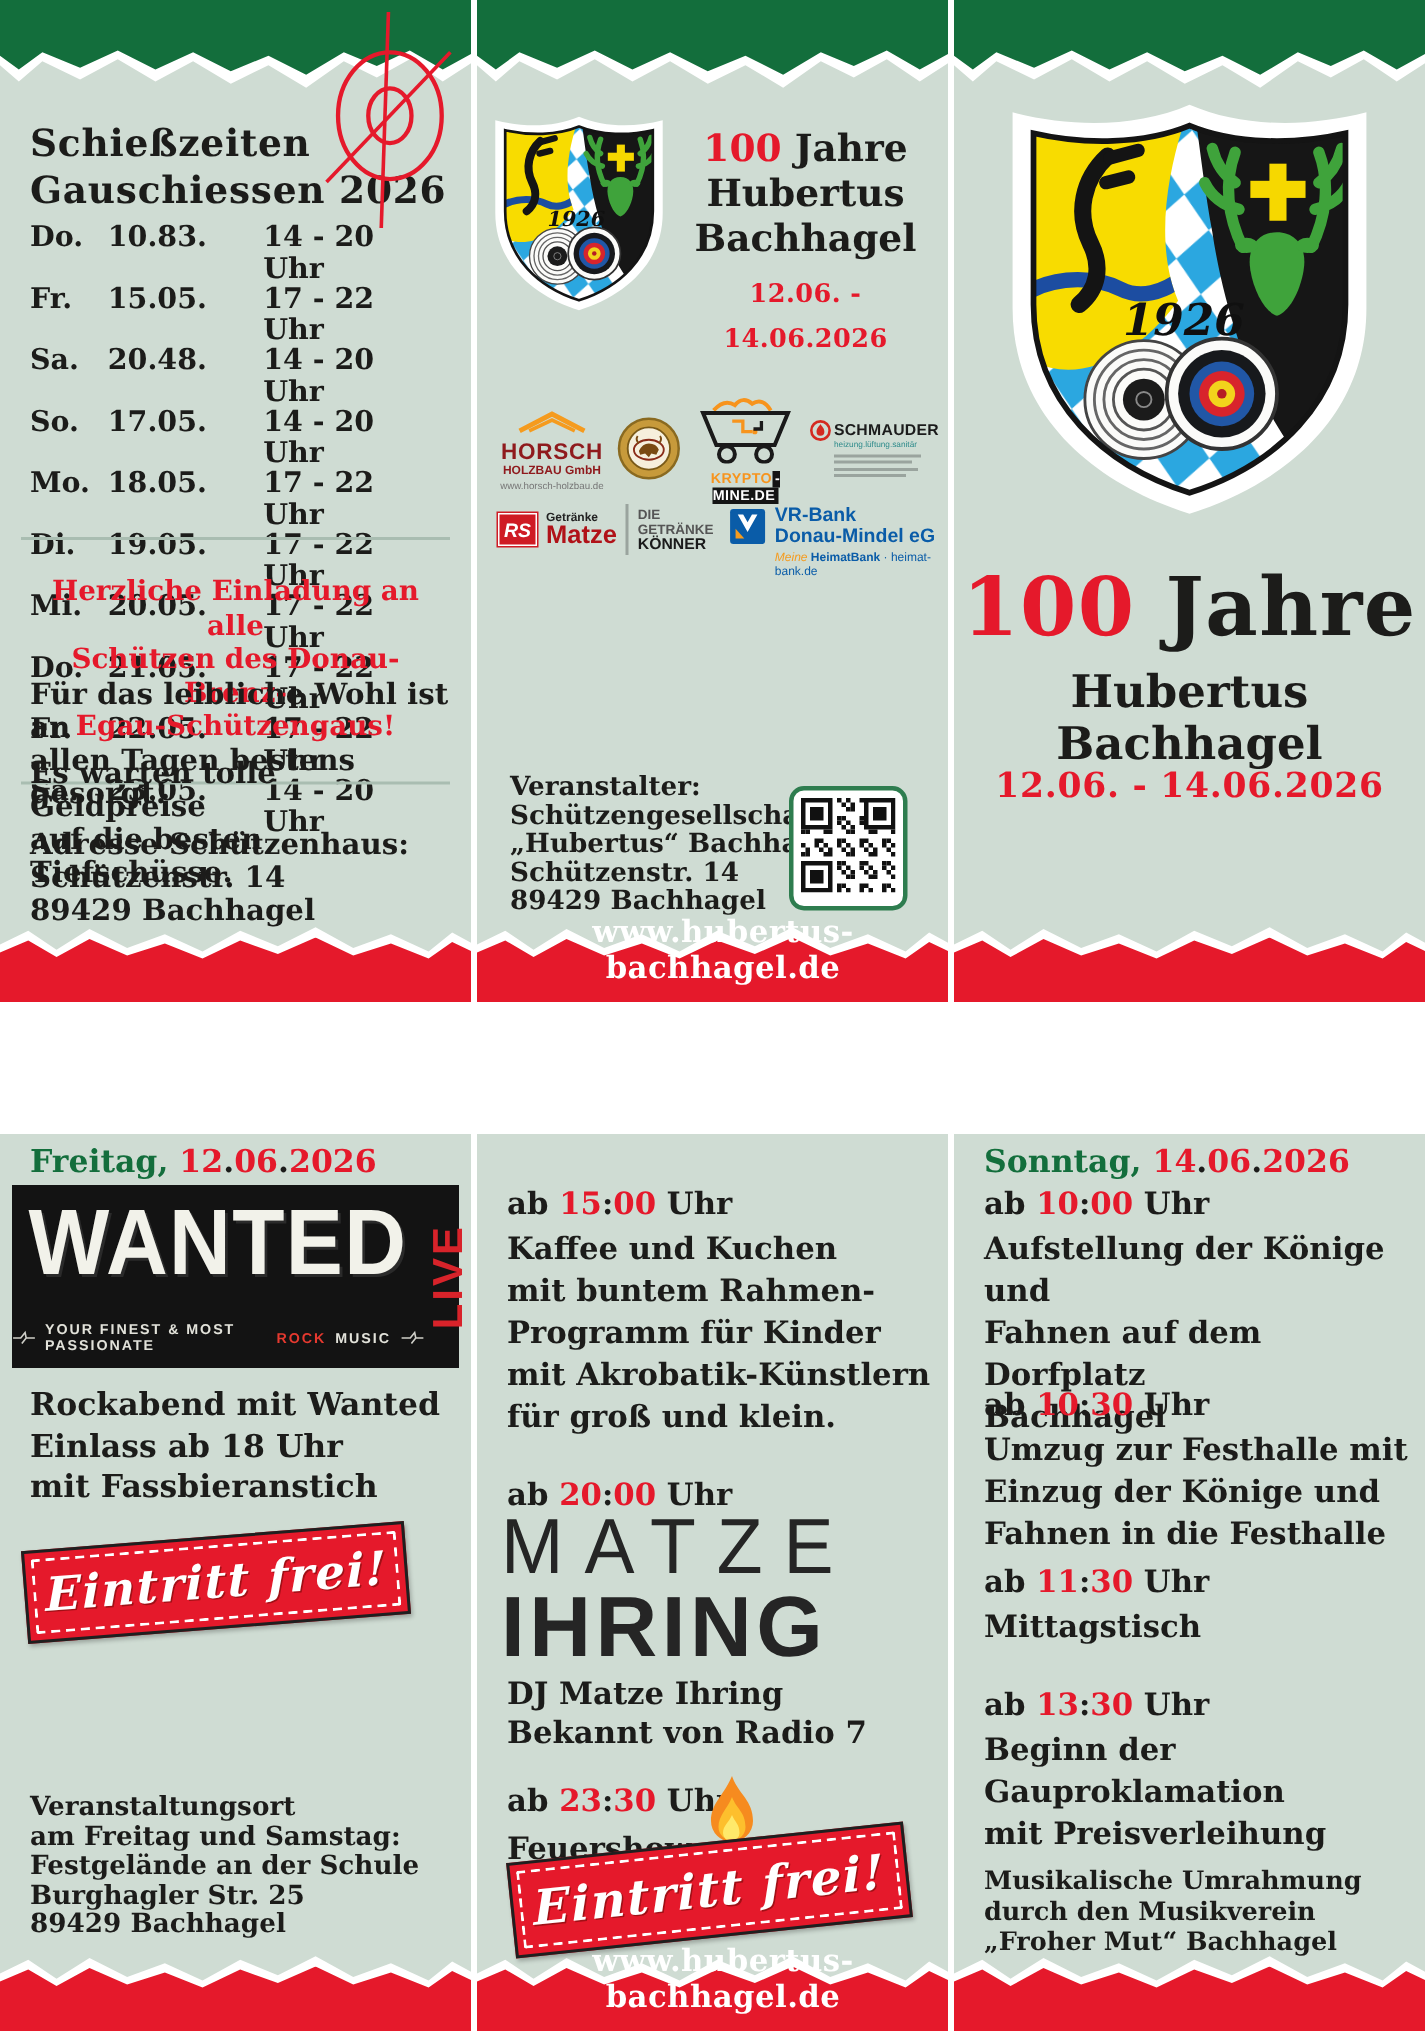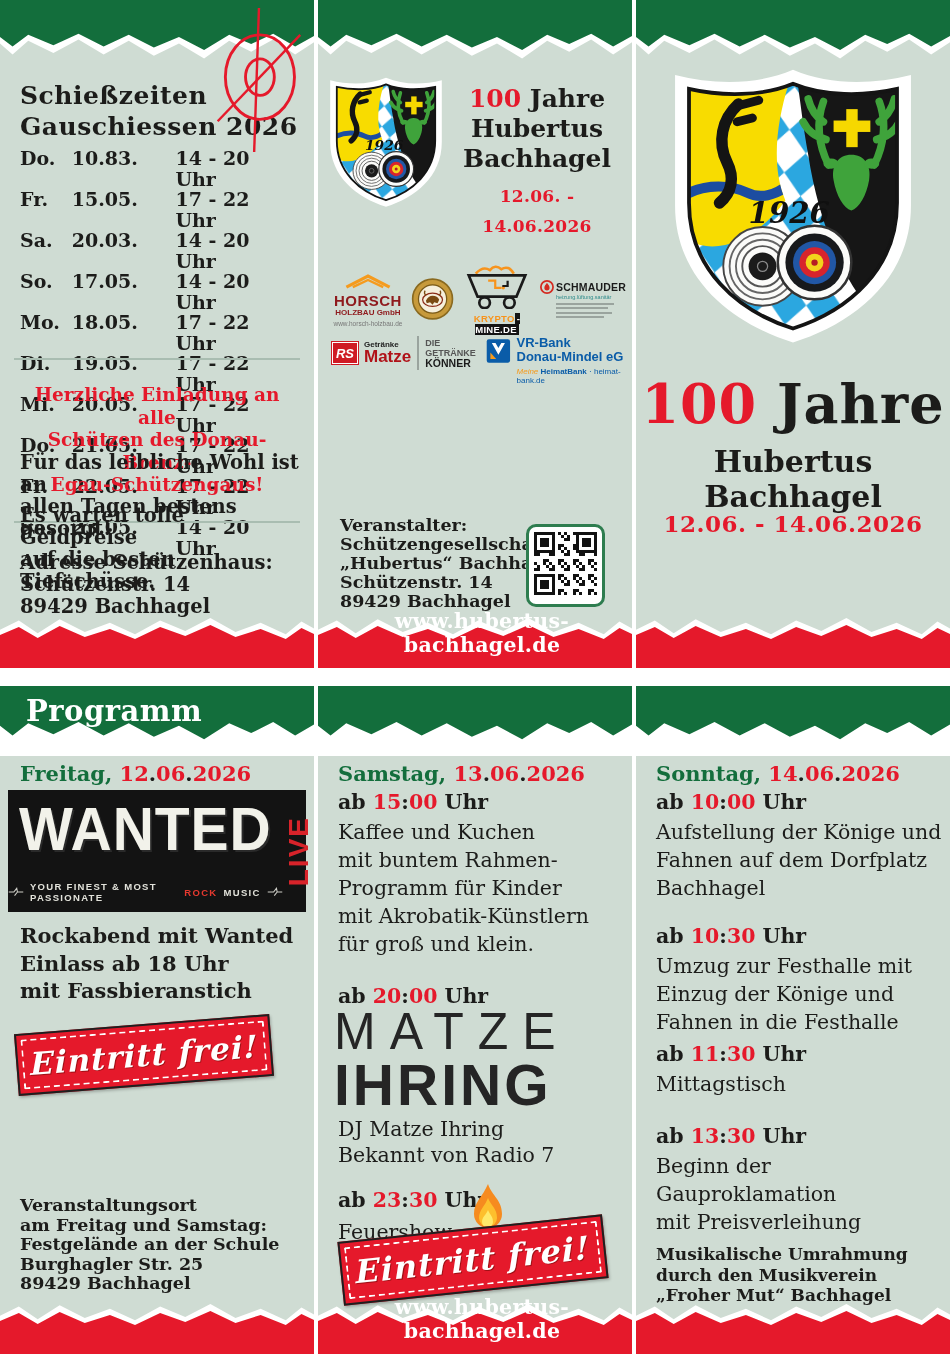--- a/index.html
+++ b/index.html
@@ -85,21 +85,21 @@
   .w-live{width:34px;display:flex;align-items:center;justify-content:center}
   .w-live span{writing-mode:vertical-rl;transform:rotate(180deg);color:#d8232a;font-family:"Liberation Sans",sans-serif;
                font-weight:900;font-size:28px;letter-spacing:2px}
   .btxt{position:absolute;left:20px;font-size:21px;font-weight:bold;line-height:27.5px;z-index:4}
   .stamp{position:absolute;background:#e5192b;border:2px solid #1f1f1f;color:#fff;display:flex;align-items:center;
          justify-content:center;font-style:italic;font-weight:bold;z-index:5;box-shadow:1px 2px 3px rgba(0,0,0,.25)}
   .stamp::before{content:"";position:absolute;inset:4px;border:2px dashed #fff;border-radius:2px}
   .stamp span{transform:skewX(-4deg);letter-spacing:1px;text-shadow:1px 1px 0 #a01016}
   .smalltxt{position:absolute;left:20px;font-size:17.5px;font-weight:bold;line-height:19.5px;z-index:4}
   .tline{position:absolute;left:20px;font-size:20.5px;font-weight:bold;z-index:4}
-  .body20{position:absolute;left:20px;font-size:20.5px;font-weight:normal;line-height:28px;z-index:4}
+  .body20{position:absolute;left:20px;font-size:20.5px;font-weight:bold;line-height:28px;z-index:4}
   .matze{position:absolute;top:248px;left:16px;font-family:"Liberation Sans",sans-serif;font-size:50px;line-height:52px;
          font-weight:400;letter-spacing:14px;color:#252525;z-index:4;transform:scaleY(1.04);transform-origin:left top}
   .ihring{position:absolute;top:300px;left:16px;font-family:"Liberation Sans",sans-serif;font-size:57px;line-height:58px;
           font-weight:900;letter-spacing:3px;color:#252525;z-index:4}
   .flame{position:absolute;top:424px;left:148px;width:44px;height:60px;z-index:4}
 </style>
 </head>
 <body>
 
 <svg width="0" height="0" style="position:absolute" aria-hidden="true">
@@ -174,21 +174,21 @@
             <span class="sdate">10.83.</span>
             <span class="stime">14 - 20 Uhr</span>
           </div>
         <div class="srow">
             <span class="sday">Fr.</span>
             <span class="sdate">15.05.</span>
             <span class="stime">17 - 22 Uhr</span>
           </div>
         <div class="srow">
             <span class="sday">Sa.</span>
-            <span class="sdate">20.03.</span>
+            <span class="sdate">20.48.</span>
             <span class="stime">14 - 20 Uhr</span>
           </div>
         <div class="srow">
             <span class="sday">So.</span>
             <span class="sdate">17.05.</span>
             <span class="stime">14 - 20 Uhr</span>
           </div>
         <div class="srow">
             <span class="sday">Mo.</span>
             <span class="sdate">18.05.</span>
@@ -441,27 +441,20 @@
       <div class="p3-100">
         <span class="red">100</span> <span>Jahre</span>
       </div>
       <div class="p3-sub">Hubertus Bachhagel</div>
       <div class="p3-date">12.06. - 14.06.2026</div>
       <div class="bandWB jagT"></div>
       <div class="bandR jagT"></div>
     </div>
   </div>
 
-  <div class="sec sec-prog">
-    <div class="pgcell jagB">
-      <div class="pg-title">Programm</div>
-    </div>
-    <div class="pgcell jagB"></div>
-    <div class="pgcell jagB"></div>
-  </div>
 
   <div class="sec sec-bot">
 
     <div class="panel">
       <div class="bhead">
         <span class="green">Freitag,</span>
         <span class="red">12</span><span>.</span><span class="red">06</span><span>.</span><span class="red">2026</span>
       </div>
       <div class="wanted">
         <div class="w-main">
@@ -491,24 +484,20 @@
       <div class="smalltxt ml" style="top:440px">Veranstaltungsort
 am Freitag und Samstag:
 Festgelände an der Schule
 Burghagler Str. 25
 89429 Bachhagel</div>
       <div class="bandWB jagT"></div>
       <div class="bandR jagT"></div>
     </div>
 
     <div class="panel">
-      <div class="bhead">
-        <span class="green">Samstag,</span>
-        <span class="red">13</span><span>.</span><span class="red">06</span><span>.</span><span class="red">2026</span>
-      </div>
       <div class="tline" style="top:34px">
         <span>ab</span> <span class="red">15</span><span>:</span><span class="red">00</span> <span>Uhr</span>
       </div>
       <div class="body20 ml" style="top:62px">Kaffee und Kuchen
 mit buntem Rahmen-
 Programm für Kinder
 mit Akrobatik-Künstlern
 für groß und klein.</div>
       <div class="tline" style="top:228px">
         <span>ab</span> <span class="red">20</span><span>:</span><span class="red">00</span> <span>Uhr</span>

